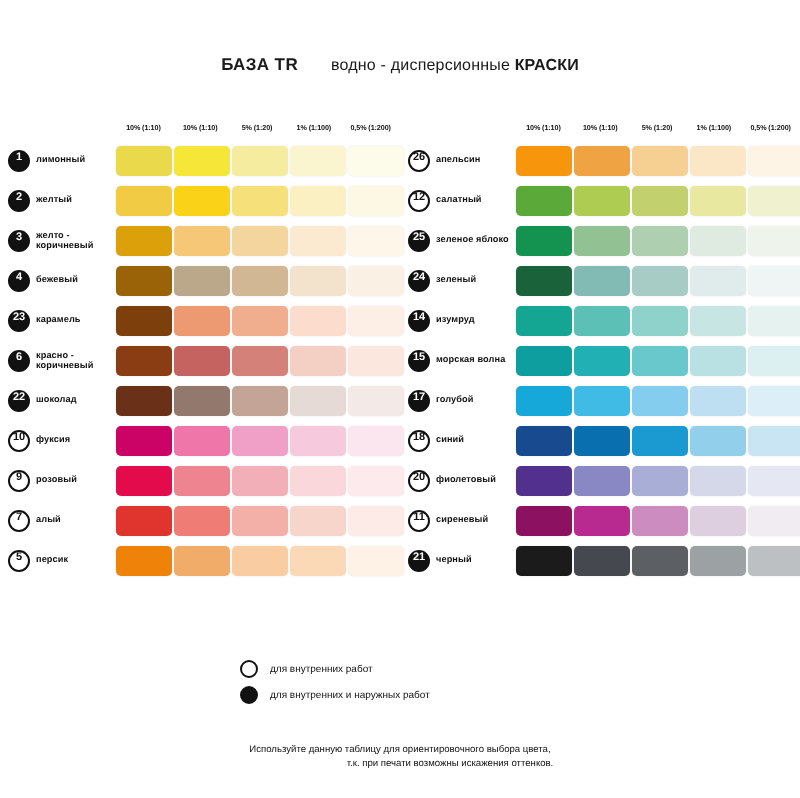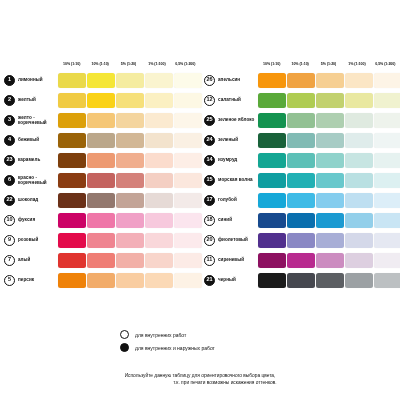--- a/index.html
+++ b/index.html
@@ -178,20 +178,24 @@
   }
   .note-line.second {
     padding-left: 50px;
   }
 </style>
 </head>
 <body>
 
 <div class="page">
 
+  <div class="header">
+    <span class="brand">БАЗА TR</span>
+    <span class="subtitle"><span class="sub-lc">водно - дисперсионные </span><span>КРАСКИ</span></span>
+  </div>
 
   <div class="grids">
 
     <div class="grid-block">
       <div class="col-heads">
         <div class="col-head">10% (1:10)</div>
         <div class="col-head">10% (1:10)</div>
         <div class="col-head">5% (1:20)</div>
         <div class="col-head">1% (1:100)</div>
         <div class="col-head">0,5% (1:200)</div>

